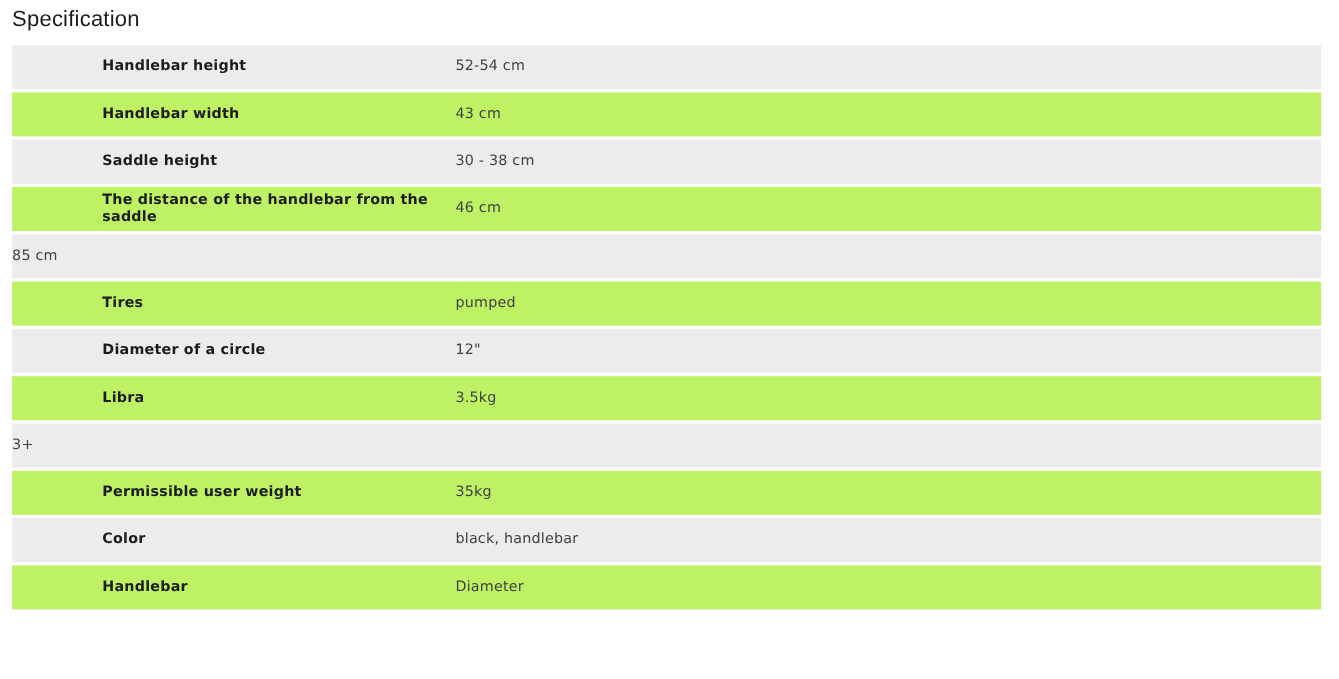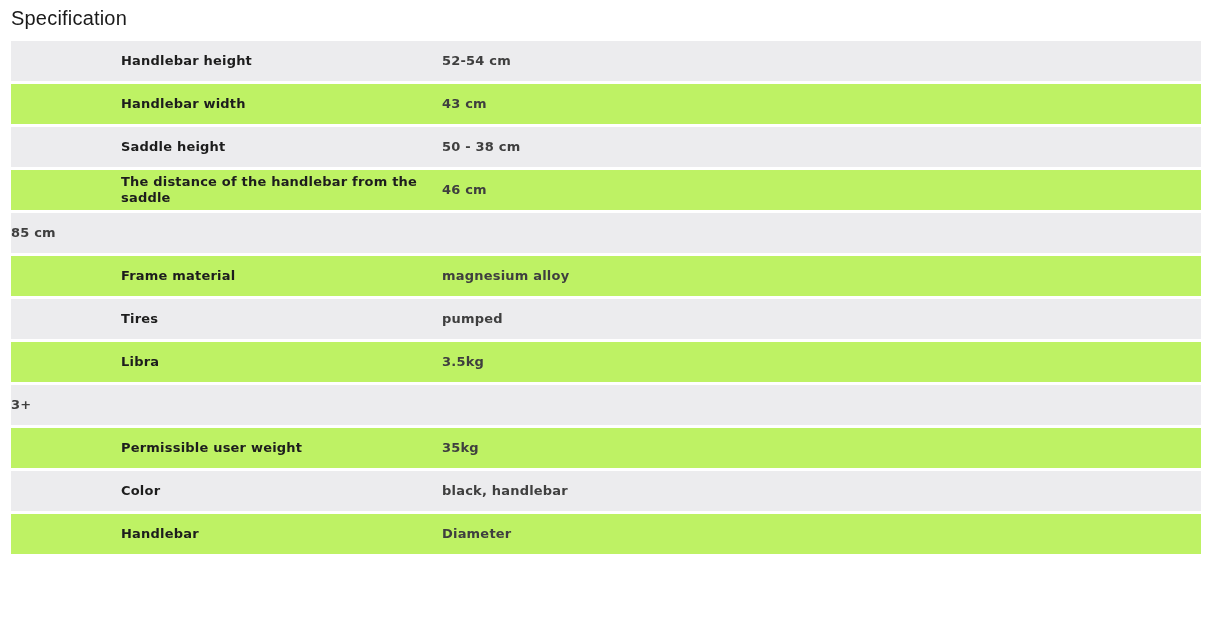--- a/index.html
+++ b/index.html
@@ -36,33 +36,33 @@
     align-items: center;
     height: 40px;
     margin-bottom: 3px;
     background: #bef264;
   }
   .spec-row:nth-child(odd) {
     background: var(--stripe, #ececee);
   }
   .spec-label {
     display: block;
-    margin-left: 110px;
+    margin-left: 82px;
     width: 321px;
     flex: 0 0 321px;
     font-size: 13px;
     font-weight: 700;
     color: var(--label-color, #1d1d1d);
     letter-spacing: 0.2px;
     line-height: 1.2;
   }
   .spec-value {
     display: block;
     font-size: 13px;
-    font-weight: 700;
+    font-weight: 400;
     color: var(--value-color, #3f3f3f);
     letter-spacing: 0.2px;
     line-height: 1.2;
   }
 </style>
 </head>
 <body>
 
 <div class="page">
   <h2 class="section-title">Specification</h2>
@@ -73,42 +73,42 @@
     <span class="spec-value">52-54 cm</span>
   </div>
 
   <div class="spec-row">
     <span class="spec-label">Handlebar width</span>
     <span class="spec-value">43 cm</span>
   </div>
 
   <div class="spec-row">
     <span class="spec-label">Saddle height</span>
-    <span class="spec-value">50 - 38 cm</span>
+    <span class="spec-value">30 - 38 cm</span>
   </div>
 
   <div class="spec-row">
     <span class="spec-label">The distance of the handlebar from the saddle</span>
     <span class="spec-value">46 cm</span>
   </div>
 
   <div class="spec-row">
     <span class="spec-value">85 cm</span>
   </div>
 
-  <div class="spec-row">
-    <span class="spec-label">Frame material</span>
-    <span class="spec-value">magnesium alloy</span>
-  </div>
 
   <div class="spec-row">
     <span class="spec-label">Tires</span>
     <span class="spec-value">pumped</span>
   </div>
 
+  <div class="spec-row">
+    <span class="spec-label">Diameter of a circle</span>
+    <span class="spec-value">12"</span>
+  </div>
 
   <div class="spec-row">
     <span class="spec-label">Libra</span>
     <span class="spec-value">3.5kg</span>
   </div>
 
   <div class="spec-row">
     <span class="spec-value">3+</span>
   </div>
 

